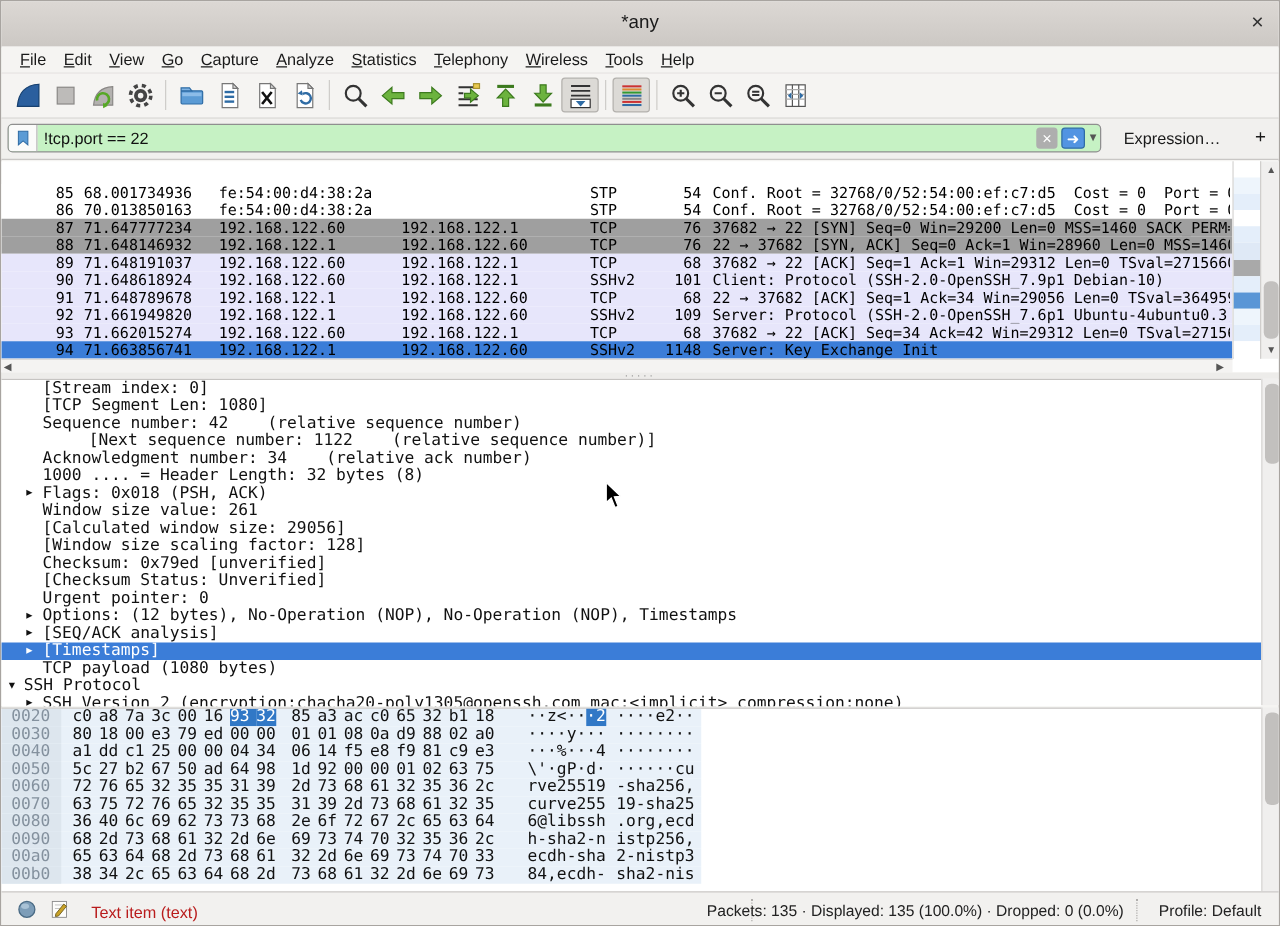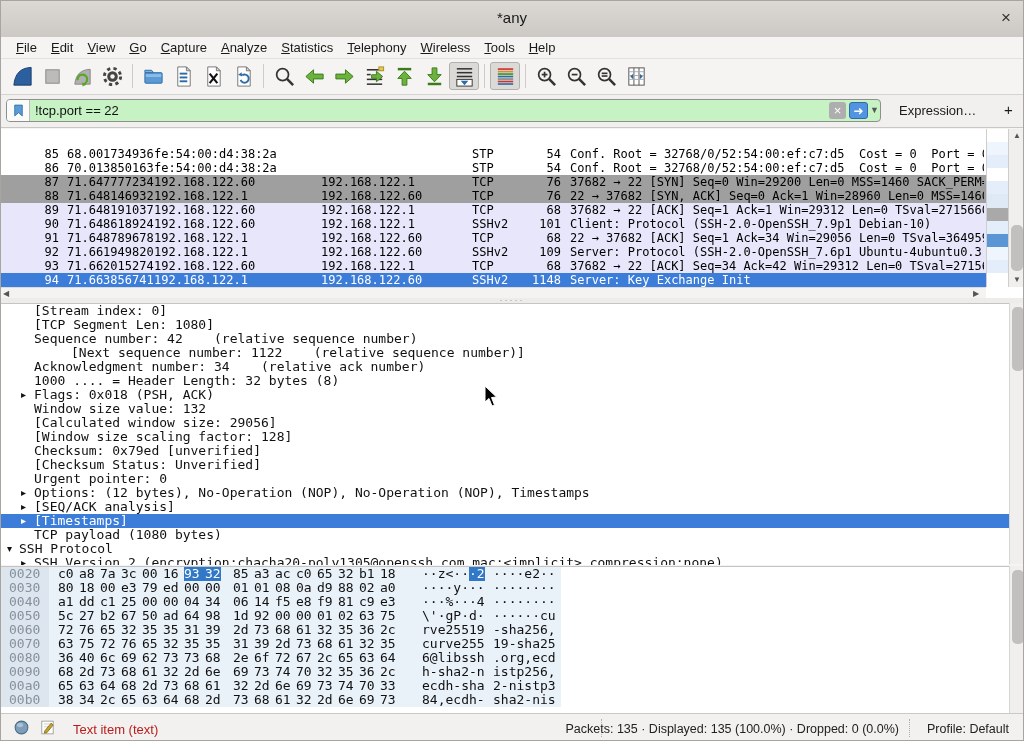--- a/index.html
+++ b/index.html
@@ -40,24 +40,24 @@
   
   .plist{position:absolute;left:0;top:128px;width:100%;height:169px;background:#fff;}
   .phdr{position:absolute;left:0;top:0;width:100%;height:18px;background:linear-gradient(#fafafa,#e8e8e8);
         border-top:1px solid #cfcdcb;border-bottom:1px solid #c2c0be;box-sizing:border-box;font-size:13px;color:#111;}
   .phcol{position:absolute;top:1px;white-space:nowrap;overflow:hidden;}
   .phsep{position:absolute;top:1px;width:1px;height:15px;background:#c6c4c2;}
   .pbody{position:absolute;left:0;top:18px;width:985px;height:140px;overflow:hidden;
          font-family:"DejaVu Sans Mono",monospace;font-size:12px;}
   .prow{position:relative;height:14px;line-height:14px;white-space:pre;}
   .r-white{background:#fff;} .r-gray{background:#9f9f9f;} .r-lav{background:#e7e6fb;}
-  .r-sel{background:#3b7dd8;color:#ffffff;text-decoration:underline;}
+  .r-sel{background:#3b7dd8;color:#000000;text-decoration:underline;}
   .pc{position:absolute;top:0;} 
   .c-no{left:0;width:58px;text-align:right;}
-  .c-time{left:66px;} .c-src{left:153px;} .c-dst{left:320px;} .c-proto{left:471px;}
+  .c-time{left:66px;} .c-src{left:174px;} .c-dst{left:320px;} .c-proto{left:471px;}
   .c-len{left:518px;width:42px;text-align:right;} .c-info{left:569px;width:414px;overflow:hidden;}
   .minimap{position:absolute;left:985px;top:0;width:22px;height:158px;background:#fff;border-left:1px solid #d0cecc;box-sizing:border-box;}
   .mmrow{width:100%;}
   .vscroll{position:absolute;left:1007px;top:0;width:17px;height:158px;background:#f0efee;border-left:1px solid #d0cecc;box-sizing:border-box;}
   .sbtn{position:absolute;left:0;width:16px;height:14px;text-align:center;font-size:8px;color:#555;line-height:14px;}
   .vthumb{position:absolute;left:2px;width:12px;border-radius:5px;background:#c2c0be;}
   .hscroll{position:absolute;left:0;top:158px;width:985px;height:11px;background:#f4f3f2;border-top:1px solid #dddbd9;box-sizing:border-box;}
   .harr{position:absolute;top:1px;font-size:8px;color:#555;line-height:9px;}
   
   .split1{position:absolute;left:0;top:297px;width:100%;height:5px;background:#edecea;text-align:center;
@@ -254,21 +254,21 @@
   <div class="split1">·····</div>
 
   <div class="detail">
       <div class="dline"><span class="dtxt" style="left: 33px;">[Stream index: 0]</span></div>
       <div class="dline"><span class="dtxt" style="left: 33px;">[TCP Segment Len: 1080]</span></div>
       <div class="dline"><span class="dtxt" style="left: 33px;">Sequence number: 42    (relative sequence number)</span></div>
       <div class="dline"><span class="dtxt" style="left: 33px; margin-left: 37px;">[Next sequence number: 1122    (relative sequence number)]</span></div>
       <div class="dline"><span class="dtxt" style="left: 33px;">Acknowledgment number: 34    (relative ack number)</span></div>
       <div class="dline"><span class="dtxt" style="left: 33px;">1000 .... = Header Length: 32 bytes (8)</span></div>
       <div class="dline"><span class="darr" style="left: 20px;">▸</span><span class="dtxt" style="left: 33px;">Flags: 0x018 (PSH, ACK)</span></div>
-      <div class="dline"><span class="dtxt" style="left: 33px;">Window size value: 132</span></div>
+      <div class="dline"><span class="dtxt" style="left: 33px;">Window size value: 261</span></div>
       <div class="dline"><span class="dtxt" style="left: 33px;">[Calculated window size: 29056]</span></div>
       <div class="dline"><span class="dtxt" style="left: 33px;">[Window size scaling factor: 128]</span></div>
       <div class="dline"><span class="dtxt" style="left: 33px;">Checksum: 0x79ed [unverified]</span></div>
       <div class="dline"><span class="dtxt" style="left: 33px;">[Checksum Status: Unverified]</span></div>
       <div class="dline"><span class="dtxt" style="left: 33px;">Urgent pointer: 0</span></div>
       <div class="dline"><span class="darr" style="left: 20px;">▸</span><span class="dtxt" style="left: 33px;">Options: (12 bytes), No-Operation (NOP), No-Operation (NOP), Timestamps</span></div>
       <div class="dline"><span class="darr" style="left: 20px;">▸</span><span class="dtxt" style="left: 33px;">[SEQ/ACK analysis]</span></div>
       <div class="dline dsel"><span class="darr" style="left: 20px;">▸</span><span class="dtxt" style="left: 33px;">[Timestamps]</span></div>
       <div class="dline"><span class="dtxt" style="left: 33px;">TCP payload (1080 bytes)</span></div>
       <div class="dline"><span class="darr" style="left: 6px;">▾</span><span class="dtxt" style="left: 18px;">SSH Protocol</span></div>

